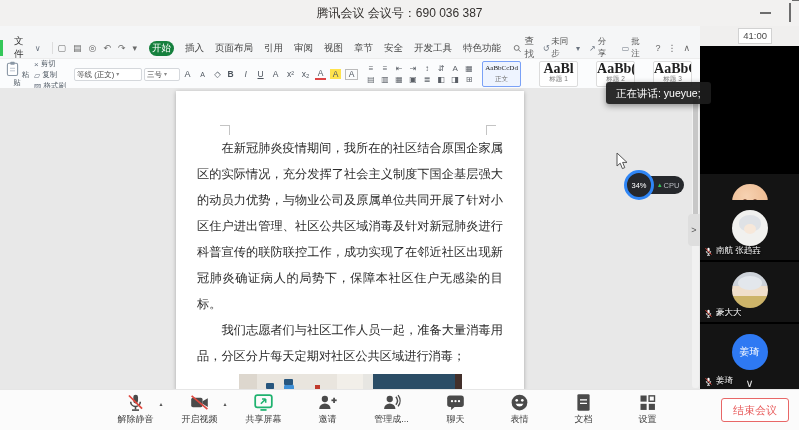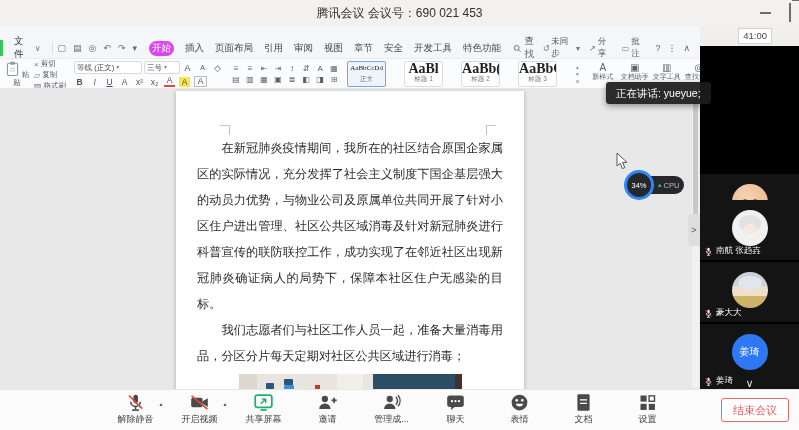--- a/index.html
+++ b/index.html
@@ -15,35 +15,35 @@
   
   .wps{position:absolute;left:0;top:26px;width:700px;bottom:0;background:#f5f6f7;}
   .menubar{position:absolute;left:0;top:12px;right:0;height:20px;display:flex;align-items:center;font-size:9.5px;color:#444;}
   .greenbar{width:3px;height:16px;background:#34c759;margin-right:5px;}
   .filebtn{display:flex;align-items:center;gap:3px;padding:0 6px;color:#333;}
   .vsep{width:1px;height:12px;background:#ddd;margin:0 5px;}
   .qat{display:flex;gap:7px;color:#6a6a6a;font-size:9px;}
   .qat span{cursor:default;}
   .tabs{display:flex;align-items:center;gap:11px;margin-left:12px;color:#454545;}
   .tab{white-space:nowrap;}
-  .tab.active{background:#d946ef;color:#fff;border-radius:9px;padding:1px 3px;}
+  .tab.active{background:#15803d;color:#fff;border-radius:9px;padding:1px 3px;}
   .searchtab{display:flex;align-items:center;gap:3px;margin-left:12px;color:#555;}
   .mag{display:inline-block;}
   .mbar-right{margin-left:auto;display:flex;align-items:center;gap:9px;padding-right:10px;color:#555;font-size:8.5px;}
   .mbr-item{display:flex;align-items:center;gap:2px;}
   .mbr-sys{display:flex;align-items:center;gap:7px;color:#666;font-size:9px;}
   
   .ribbon{position:absolute;left:0;top:32px;right:0;height:30px;background:#fbfcfd;border-top:1px solid #ececec;border-bottom:1px solid #e2e2e2;display:flex;align-items:stretch;padding-left:4px;}
   .rsep{width:1px;background:#e6e6e6;margin:3px 4px;}
   .g-paste{display:flex;gap:4px;padding-top:2px;}
   .pastebig{width:26px;text-align:center;color:#57606a;font-size:7.5px;line-height:1.1;}
   .ministack{display:flex;flex-direction:column;justify-content:center;gap:1px;font-size:7.5px;color:#57606a;}
   .ministack .mrow{display:flex;align-items:center;gap:2px;white-space:nowrap;}
   .glyph{color:#6b7480;font-size:8px;}
-  .g-font{display:flex;flex-direction:column;justify-content:center;gap:2px;}
+  .g-font{display:flex;flex-direction:row;justify-content:center;gap:2px;}
   .frow1{display:flex;gap:2px;align-items:center;}
   .combo{border:1px solid #d5d8dc;background:#fff;border-radius:2px;font-size:7.5px;color:#444;padding:0 2px;height:11px;line-height:11px;display:flex;align-items:center;gap:2px;white-space:nowrap;}
   .combo .cv{font-size:6px;color:#888;}
   .fbtns{display:flex;gap:4px;align-items:center;font-size:8.5px;color:#4d555e;}
   .fb{width:11px;text-align:center;}
   .fb.b{font-weight:bold;}
   .fb.i{font-style:italic;}
   .fb.u{text-decoration:underline;}
   .fb.red{border-bottom:2px solid #d44;line-height:9px;}
   .fb.hl{background:#ffe34d;line-height:10px;}
@@ -121,21 +121,21 @@
   .cpu-txt{color:#b9bcc2;font-size:7.5px;white-space:nowrap;}
   .collapse{position:absolute;left:688px;top:214px;width:12px;height:32px;background:#dedede;border-radius:4px 0 0 4px;z-index:7;display:flex;align-items:center;justify-content:center;color:#555;font-size:9px;}
   .cursor{position:absolute;left:616px;top:152px;z-index:11;}
 </style>
 </head>
 <body>
 
 <div class="screen">
 
   <div class="titlebar">
-    <div class="tb-title">腾讯会议 会议号：690 021 453</div>
+    <div class="tb-title">腾讯会议 会议号：690 036 387</div>
     <div class="tb-controls">
       <span>
           <span class="minbar"></span>
         </span>
       <span><span class="resto"></span></span>
     </div>
   </div>
 
   <div class="wps">
 

